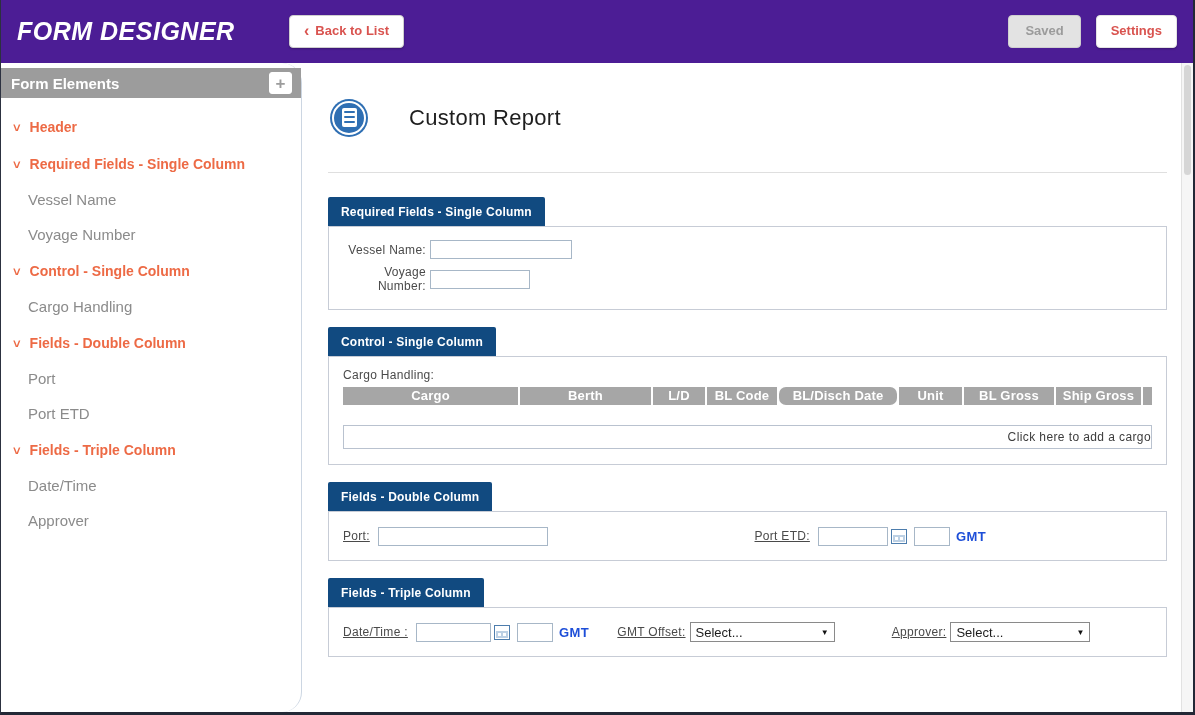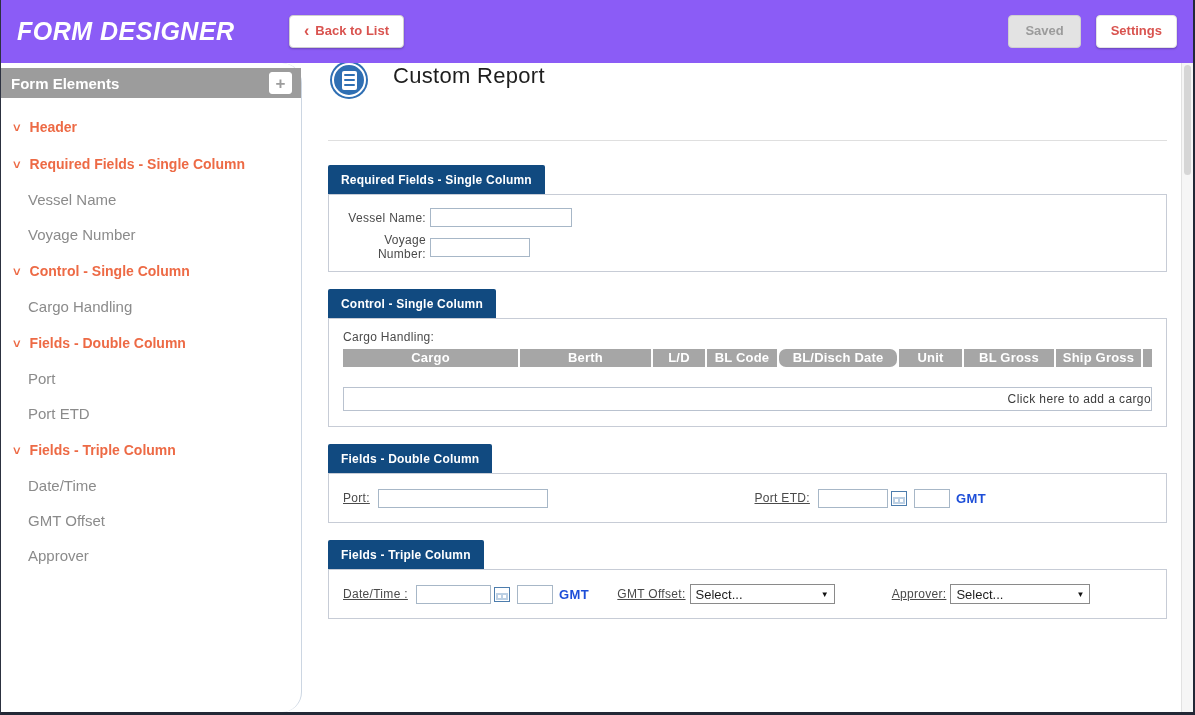--- a/index.html
+++ b/index.html
@@ -7,21 +7,21 @@
   body { font-family:"Liberation Sans", sans-serif; }
 
   .page{
     width:1195px; height:715px; position:relative; background:#fff;
     border-left:1px solid #2c3140; border-right:2px solid #232836;
     border-bottom:3px solid #232836; overflow:hidden;
   }
 
   
   .topbar{
-    height:63px; background:#8b5cf6; display:flex; align-items:center;
+    height:63px; background:#4c1d95; display:flex; align-items:center;
     padding:0 16px;
   }
   .app-title{
     color:#fff; font-size:25px; font-style:italic; font-weight:bold;
     letter-spacing:.5px; width:272px; flex:0 0 272px;
   }
   .btn{
     border-radius:4px; font-weight:bold; font-size:13px; padding:8px 14px;
     cursor:pointer; font-family:inherit; line-height:1.1;
   }
@@ -51,40 +51,40 @@
   .groups{ padding-top:10px; }
   .group-heading{
     display:flex; align-items:center; gap:9px; padding:11px 12px 10px;
     color:#ed6a45; font-weight:bold; font-size:14px; cursor:pointer;
   }
   .group-chevron{ font-size:13px; font-weight:bold; line-height:1; margin-top:1px; }
   .group-item{ padding:9px 12px 9px 27px; color:#8b8b8b; font-size:15px; cursor:pointer; }
 
   
   .main{ flex:1; padding:0 14px 0 26px; position:relative; overflow:hidden; }
-  .report-header{ display:flex; height:78px; border-bottom:1px solid #dfdfdf; }
+  .report-header{ display:flex; align-items:center; height:110px; border-bottom:1px solid #dfdfdf;gap:16px; }
   .doc-circle{
     width:34px; height:34px; border-radius:50%; background:#2f6fb3;
     border:2px solid #fff; box-shadow:0 0 0 2px #2f6fb3;
     display:flex; margin-left:4px;
   }
   .doc-sheet{ width:15px; height:19px; background:#fff; border-radius:2px; margin:auto; }
   .doc-line{ height:2px; background:#2f6fb3; margin:3px 2px 0; border-radius:1px; }
   .report-title{ margin-left:27px; font-size:22px; color:#1e1e1e; letter-spacing:.3px; }
 
   .sections{ padding-top:24px; }
   .section{ margin-bottom:17px; }
   .tab{
     display:inline-block; background:#114a80; color:#fff; font-size:12px; font-weight:bold;
     padding:8px 13px 7px; border-radius:2px 2px 0 0; letter-spacing:.2px; cursor:pointer;
   }
   .panel{ border:1px solid #c7ccd6; background:#fff; }
 
   
-  .panel-required{ padding:13px 0 4px; }
+  .panel-required{ padding:13px 0 10px; }
   .field-row{ display:flex; align-items:center; margin-bottom:6px; }
   .field-label{
     flex:0 0 83px; width:83px; margin-left:14px; text-align:right;
     font-size:12px; color:#4a4a4a; letter-spacing:.3px;
   }
   .text-input{
     height:19px; border:1px solid #a7b7c7; margin-left:4px; font-size:12px;
     padding:0 3px; font-family:inherit; background:#fff;
   }
   .w142{ width:142px; } .w100{ width:100px; } .w170{ width:170px; }
@@ -186,21 +186,20 @@
           <span>Fields - Double Column</span>
         </div>
         <div class="group-item">Port</div>
         <div class="group-item">Port ETD</div>
 
         <div class="group-heading">
           <span class="group-chevron">˅</span>
           <span>Fields - Triple Column</span>
         </div>
         <div class="group-item">Date/Time</div>
-        <div class="group-item">GMT Offset</div>
         <div class="group-item">Approver</div>
       </div>
     </aside>
 
     <main class="main">
 
       <div class="report-header">
         <div class="doc-circle">
           <div class="doc-sheet">
             <div class="doc-line"></div>

